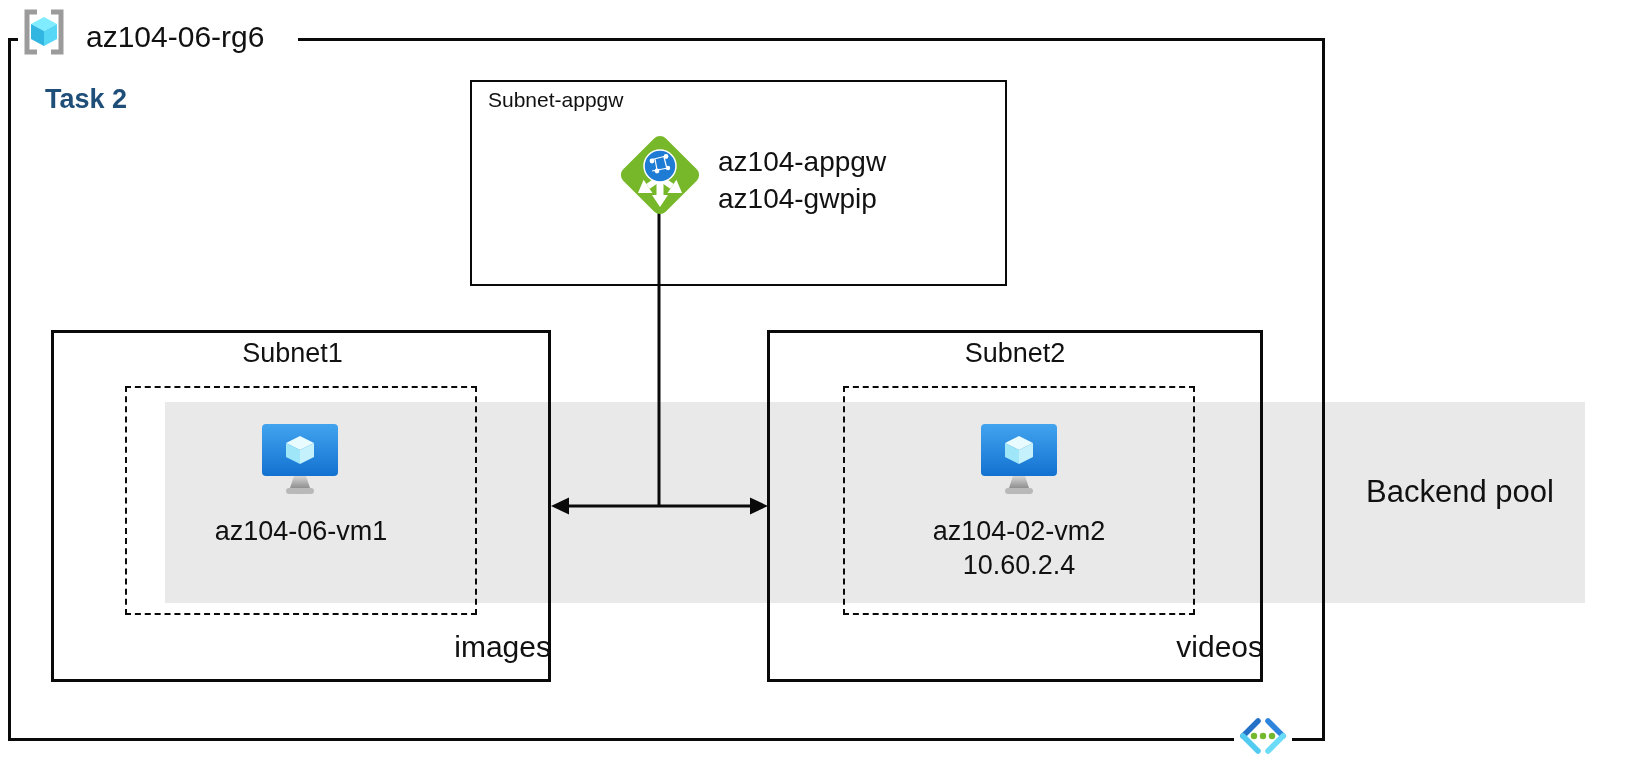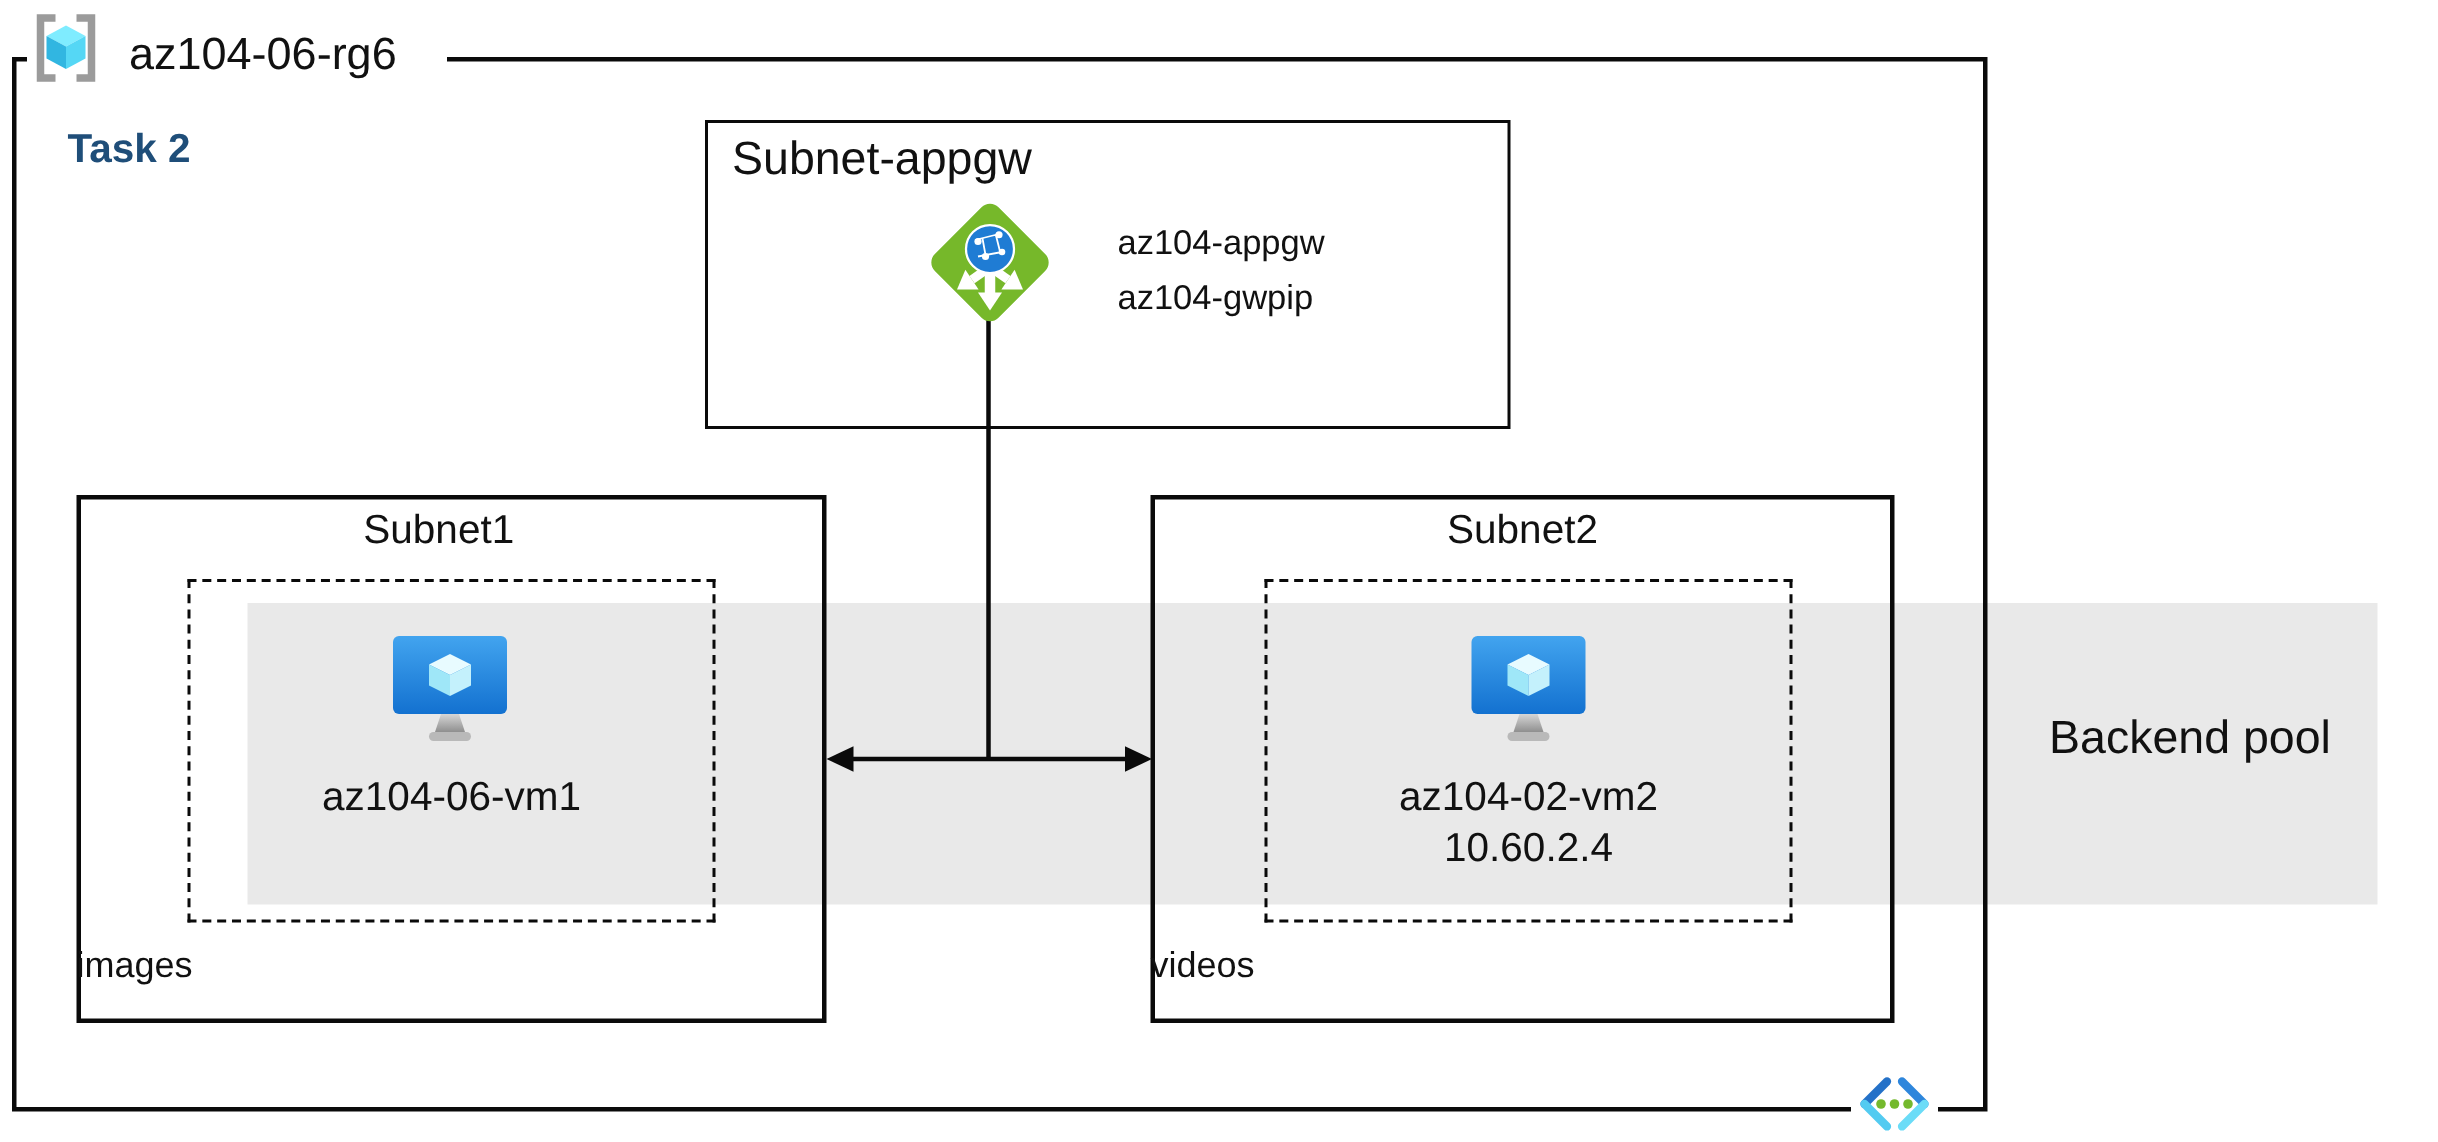--- a/index.html
+++ b/index.html
@@ -20,29 +20,29 @@
   .dashed1{left:125px;top:386px;width:352px;height:229px;}
   .dashed2{left:843px;top:386px;width:352px;height:229px;}
   
   .patch{left:18px;top:33px;width:280px;height:10px;background:#fff;z-index:4;}
   .vnet-patch{left:1234px;top:714px;width:58px;height:44px;background:#fff;z-index:4;
     display:flex;align-items:center;justify-content:center;}
   
   .t{z-index:5;white-space:nowrap;}
   .rg-title{left:86px;top:20px;font-size:30px;}
   .task-label{left:45px;top:84px;font-size:27px;font-weight:bold;color:var(--task,#1F4E79);}
-  .appgw-subnet-label{left:488px;top:88px;font-size:31px;}
-  .appgw-names{left:718px;top:143px;font-size:23px;line-height:37px;margin-left:27px;}
+  .appgw-subnet-label{left:488px;top:88px;font-size:21px;}
+  .appgw-names{left:718px;top:143px;font-size:28px;line-height:37px;}
   .subnet-label{top:338px;font-size:27px;text-align:center;}
   .subnet1-label{left:64px;width:457px;}
   .subnet2-label{left:767px;width:496px;}
   .vm-text{top:514px;font-size:27px;line-height:34px;text-align:center;}
   .vm1-text{left:125px;width:352px;}
   .vm2-text{left:843px;width:352px;}
-  .caption{top:630px;font-size:24px;text-align:left;}
+  .caption{top:630px;font-size:30px;text-align:right;}
   .caption1{left:51px;width:500px;}
   .caption2{left:767px;width:496px;}
   .backend-label{left:1330px;top:474px;width:260px;font-size:31px;text-align:center;z-index:5;}
   
   .icon{z-index:5;line-height:0;}
   .rg-icon{left:20px;top:9px;}
   .appgw-icon{left:614px;top:129px;}
   .vm1-icon{left:258px;top:422px;}
   .vm2-icon{left:977px;top:422px;}
   .connector-svg{left:540px;top:205px;z-index:3;line-height:0;}

